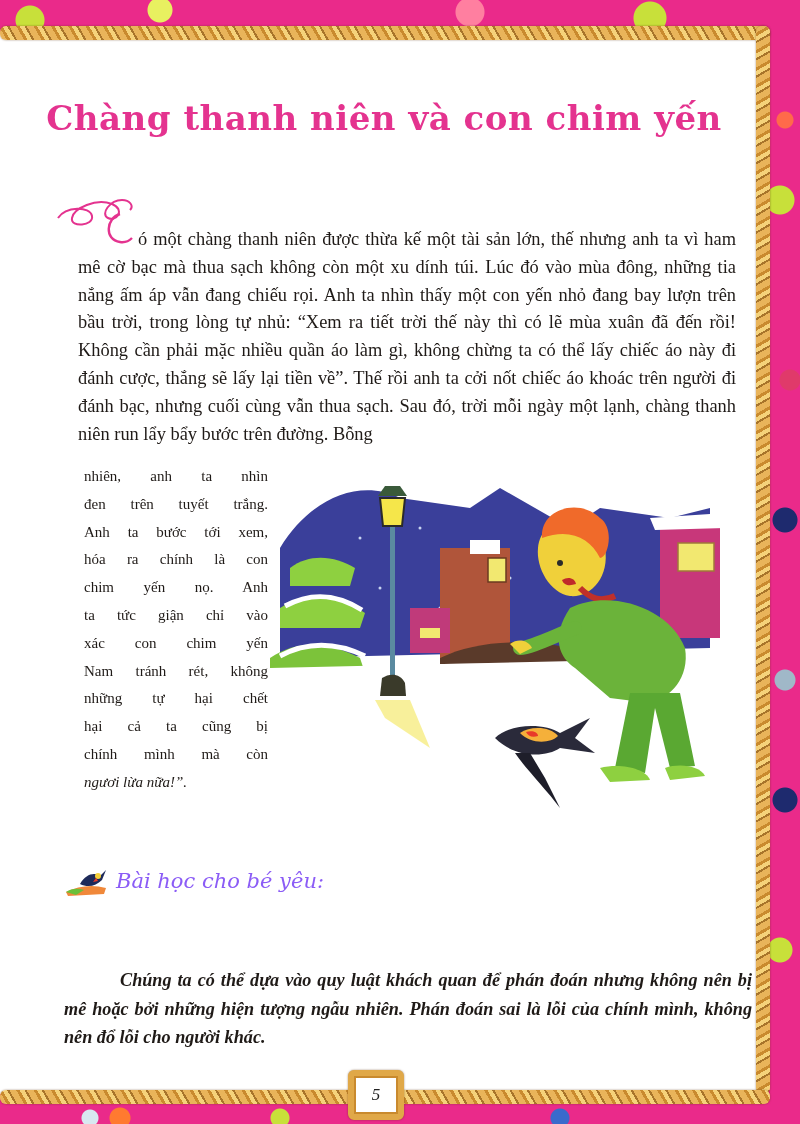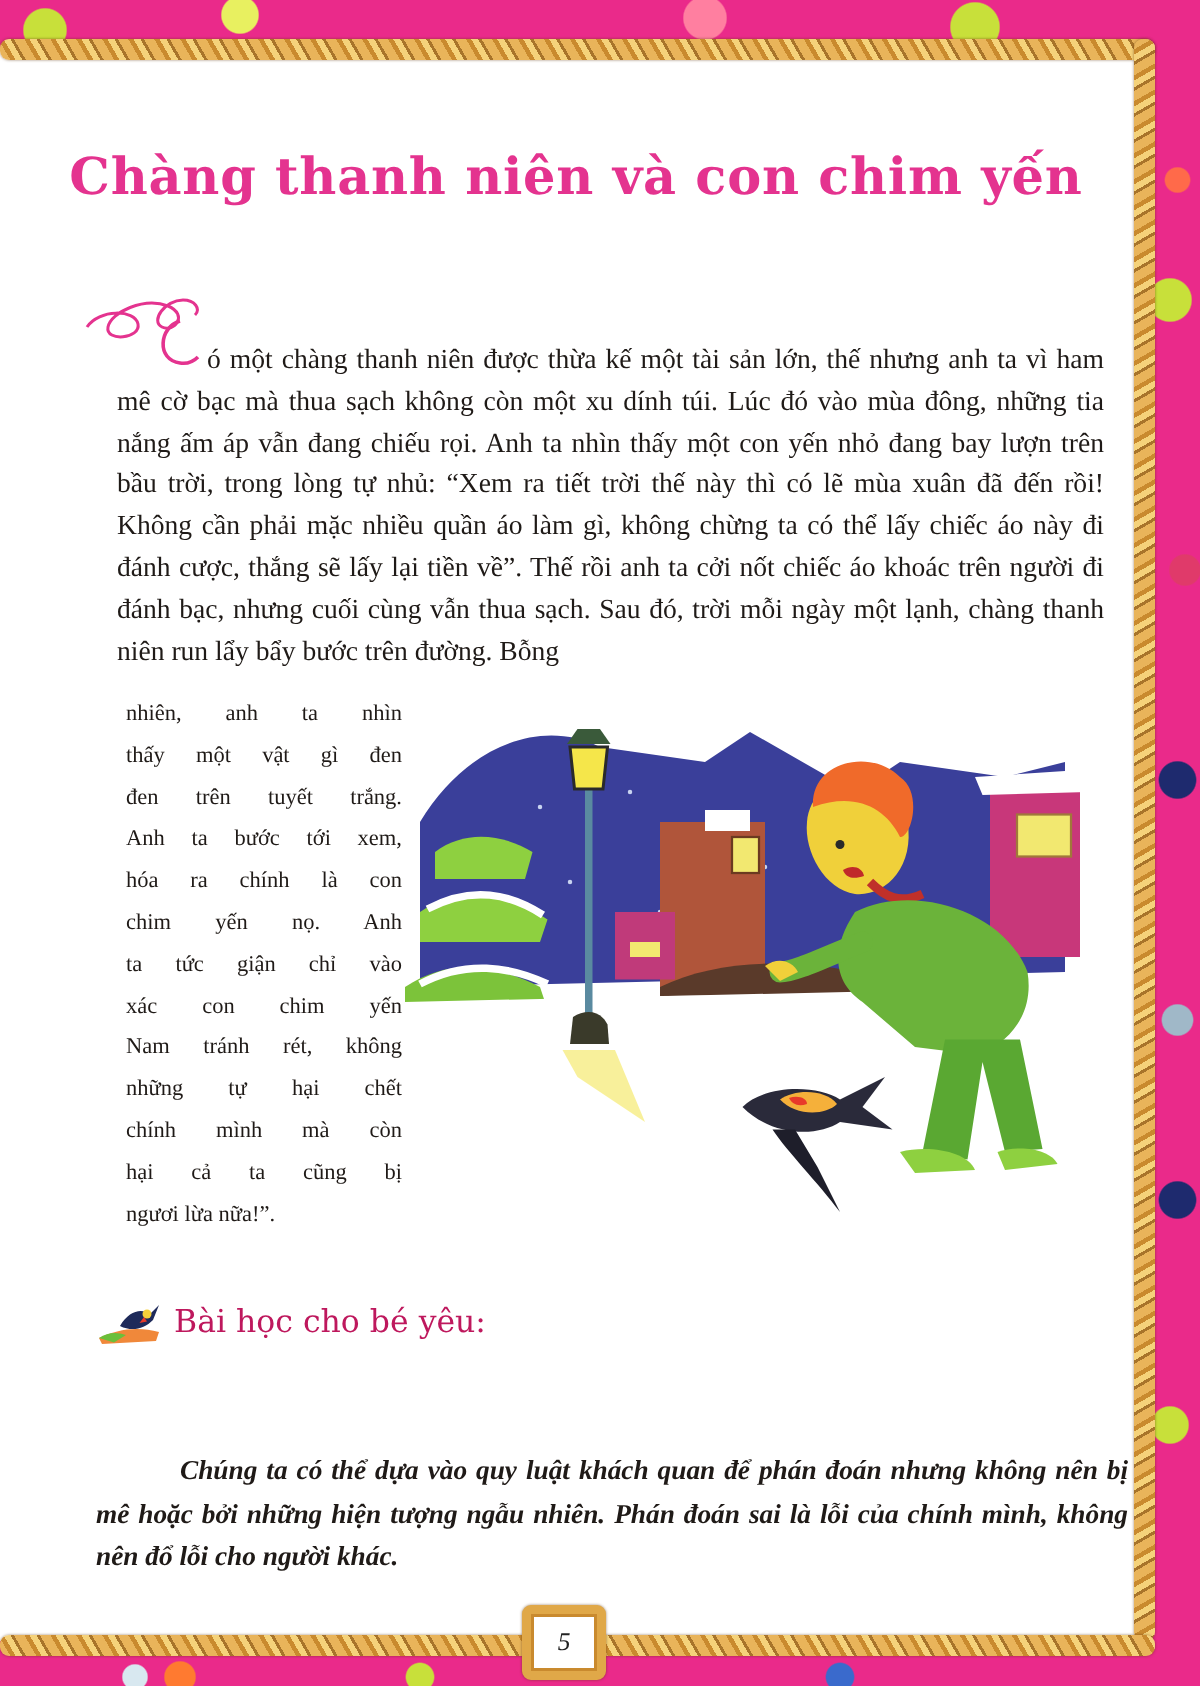--- a/index.html
+++ b/index.html
@@ -85,34 +85,34 @@
     }
     .dropcap svg { position: absolute; left: -6px; top: -14px; }
     .story p { margin: 14px; }
 
     .story-col {
       position: absolute; left: 64px; top: 463px; width: 184px;
       font-size: 15px; line-height: 27.8px;
       text-align: justify; text-align-last: justify; margin-left: 20px;
     }
     .story-col .line { display: block; }
-    .story-col .line.last { text-align-last: left; }
+    .story-col .line.last { text-align-last: left; font-style: italic; }
 
     
     .illustration {
       position: absolute; left: 270px; top: 468px; width: 470px; height: 360px;
     }
 
     .lesson-head {
       position: absolute; left: 66px; top: 866px;
       display: flex; align-items: center; gap: 6px;
     }
     .lesson-title {
-      font-family: "DejaVu Serif", serif; 
-      font-size: 21px; color: #be185d;
+      font-family: "DejaVu Serif", serif; font-style: italic;
+      font-size: 21px; color: #8b5cf6;
     }
 
     .lesson-body {
       position: absolute; left: 64px; top: 966px; width: 688px;
       font-family: "Liberation Serif", serif; font-style: italic; font-weight: bold;
       font-size: 18.2px; line-height: 28.5px; color: #1f1a17;
       text-align: justify;
       text-indent: 56px;
     }
   </style>
@@ -133,31 +133,30 @@
     <svg width="82" height="56" viewBox="0 0 82 56">
       <path d="M2 26 C 10 14, 34 14, 36 24 C 38 34, 14 36, 16 26 C 18 16, 40 6, 56 12 C 70 18, 60 30, 52 26 C 44 22, 54 8, 66 8 C 74 8, 78 14, 74 18" fill="none" stroke="#e4338f" stroke-width="2"></path>
       <path d="M64 22 C 50 26, 48 48, 64 50 C 70 51, 74 48, 76 46" fill="none" stroke="#e4338f" stroke-width="2.4"></path>
     </svg>
   </span>
   <p>ó một chàng thanh niên được thừa kế một tài sản lớn, thế nhưng anh ta vì ham mê cờ bạc mà thua sạch không còn một xu dính túi. Lúc đó vào mùa đông, những tia nắng ấm áp vẫn đang chiếu rọi. Anh ta nhìn thấy một con yến nhỏ đang bay lượn trên bầu trời, trong lòng tự nhủ: “Xem ra tiết trời thế này thì có lẽ mùa xuân đã đến rồi! Không cần phải mặc nhiều quần áo làm gì, không chừng ta có thể lấy chiếc áo này đi đánh cược, thắng sẽ lấy lại tiền về”. Thế rồi anh ta cởi nốt chiếc áo khoác trên người đi đánh bạc, nhưng cuối cùng vẫn thua sạch. Sau đó, trời mỗi ngày một lạnh, chàng thanh niên run lẩy bẩy bước trên đường. Bỗng</p>
 </div>
 
 <div class="story-col">
   <span class="line">nhiên, anh ta nhìn</span>
-  <span class="line">thấy một vật gì đen</span>
   <span class="line">đen trên tuyết trắng.</span>
   <span class="line">Anh ta bước tới xem,</span>
   <span class="line">hóa ra chính là con</span>
   <span class="line">chim yến nọ. Anh</span>
   <span class="line">ta tức giận chỉ vào</span>
   <span class="line">xác con chim yến</span>
   <span class="line">Nam tránh rét, không</span>
   <span class="line">những tự hại chết</span>
+  <span class="line">hại cả ta cũng bị</span>
   <span class="line">chính mình mà còn</span>
-  <span class="line">hại cả ta cũng bị</span>
   <span class="line last">ngươi lừa nữa!”.</span>
 </div>
 
 <div class="illustration">
   <svg width="470" height="360" viewBox="0 0 470 360">
 
     <path d="M10 80 C 40 30, 90 10, 130 30 L 200 40 L 230 20 L 300 60 L 330 40 L 400 50 L 440 40 L 440 180 L 10 190 Z" fill="#3a3f9a"></path>
 
     <g fill="#c8d4f0">
       <circle cx="90" cy="70" r="1.5"></circle>

